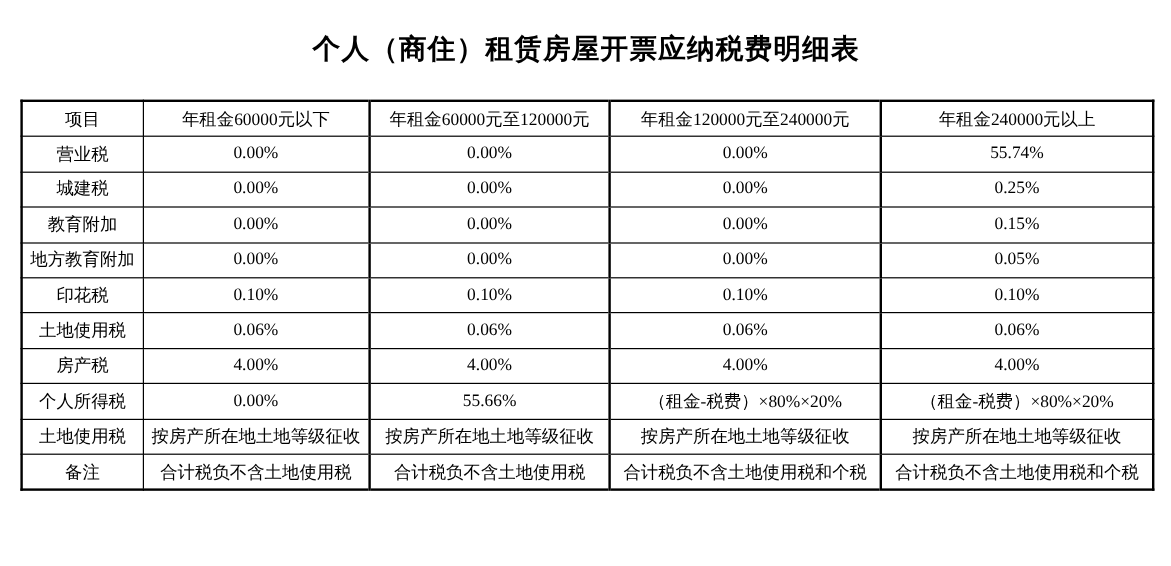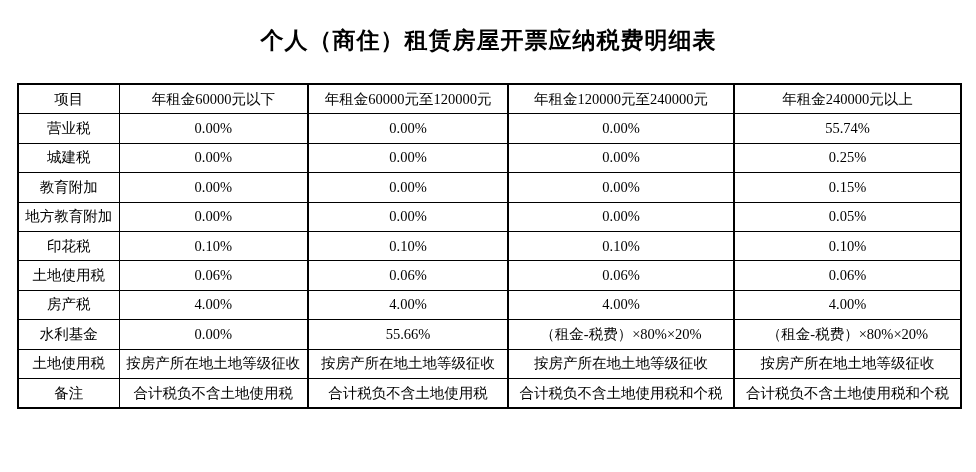--- a/index.html
+++ b/index.html
@@ -127,21 +127,21 @@
           <td>0.06%</td>
         </tr>
         <tr>
           <td>房产税</td>
           <td>4.00%</td>
           <td>4.00%</td>
           <td>4.00%</td>
           <td>4.00%</td>
         </tr>
         <tr>
-          <td>水利基金</td>
+          <td>个人所得税</td>
           <td>0.00%</td>
           <td>55.66%</td>
           <td>（租金-税费）×80%×20%</td>
           <td>（租金-税费）×80%×20%</td>
         </tr>
         <tr>
           <td>土地使用税</td>
           <td>按房产所在地土地等级征收</td>
           <td>按房产所在地土地等级征收</td>
           <td>按房产所在地土地等级征收</td>

